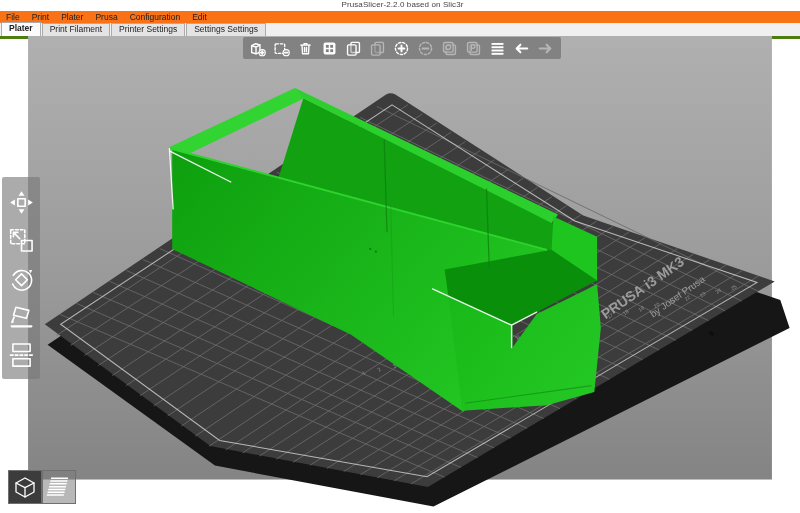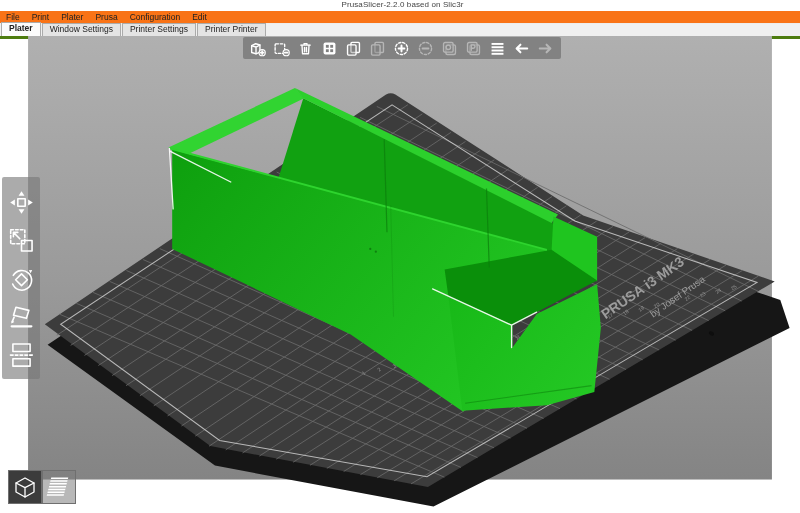--- a/index.html
+++ b/index.html
@@ -67,23 +67,23 @@
       <div class="menu-item">File</div>
       <div class="menu-item">Print</div>
       <div class="menu-item">Plater</div>
       <div class="menu-item">Prusa</div>
       <div class="menu-item">Configuration</div>
       <div class="menu-item">Edit</div>
     </div>
 
   <div class="tabbar" id="tabbar">
       <div class="tab active">Plater</div>
-      <div class="tab">Window Settings</div>
+      <div class="tab">Print Filament</div>
       <div class="tab">Printer Settings</div>
-      <div class="tab">Printer Printer</div>
+      <div class="tab">Settings Settings</div>
     </div>
 
   <svg id="scene" width="800" height="477" viewBox="0 36 800 513">
     <defs>
       <linearGradient id="bgGrad" x1="0" y1="36" x2="0" y2="513" gradientUnits="userSpaceOnUse">
         <stop offset="0" stop-color="#b0b0b0"></stop>
         <stop offset="0.55" stop-color="#9a9a9a"></stop>
         <stop offset="1" stop-color="#848484"></stop>
       </linearGradient>
       <linearGradient id="frontGrad" x1="155" y1="158" x2="480" y2="430" gradientUnits="userSpaceOnUse">

